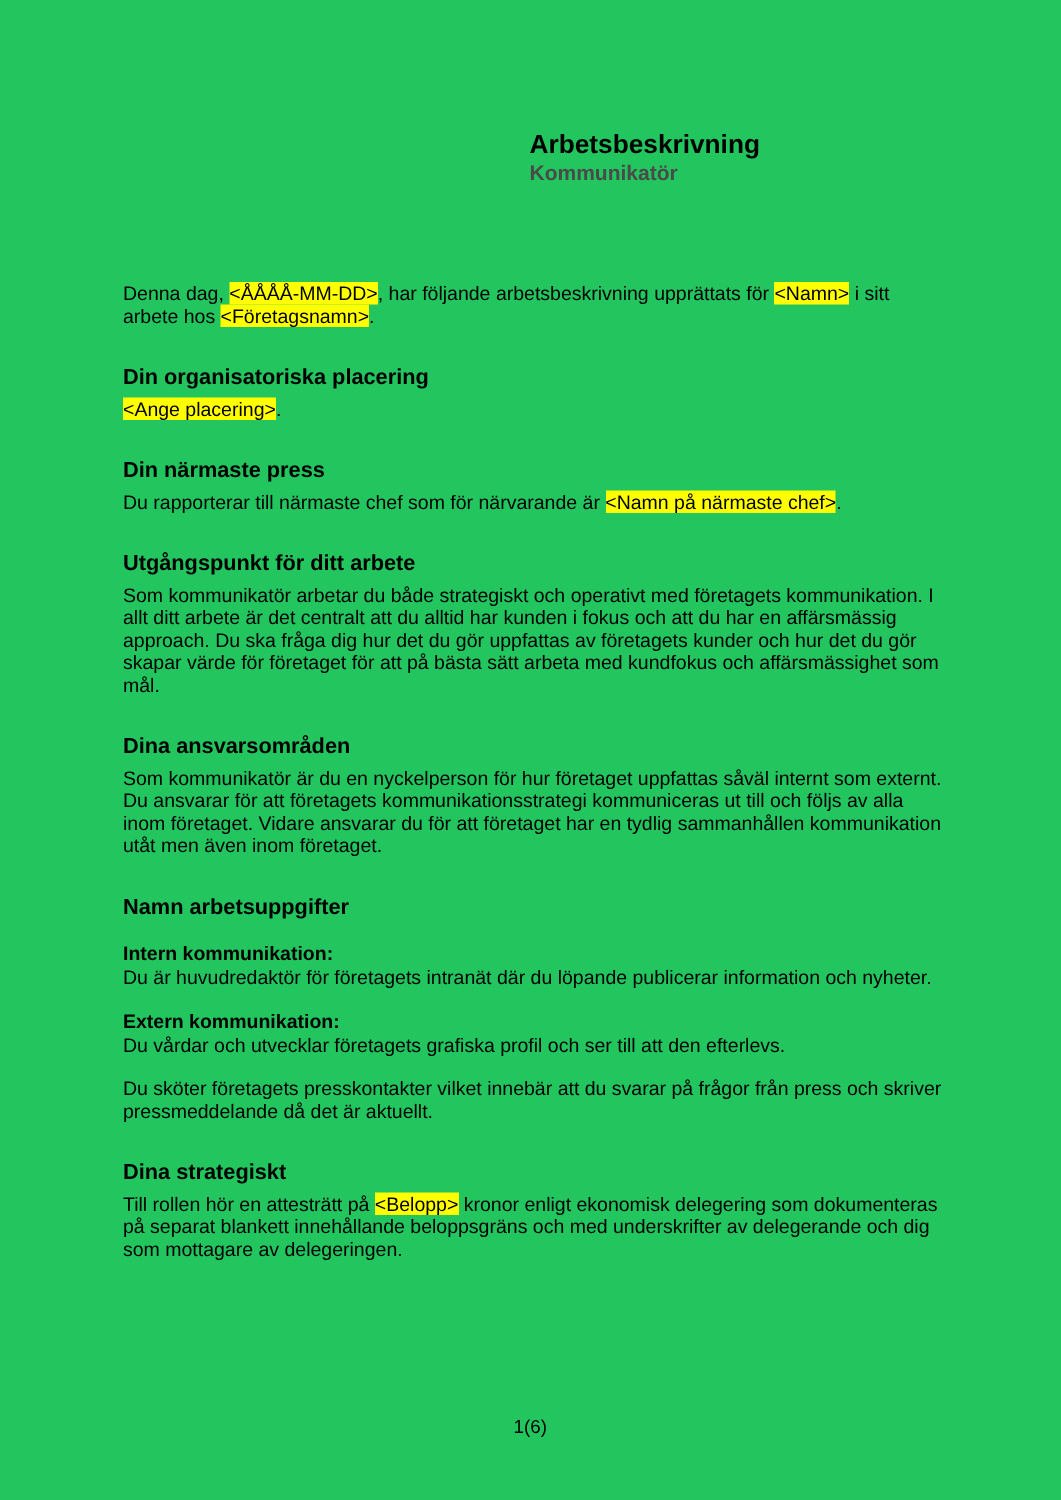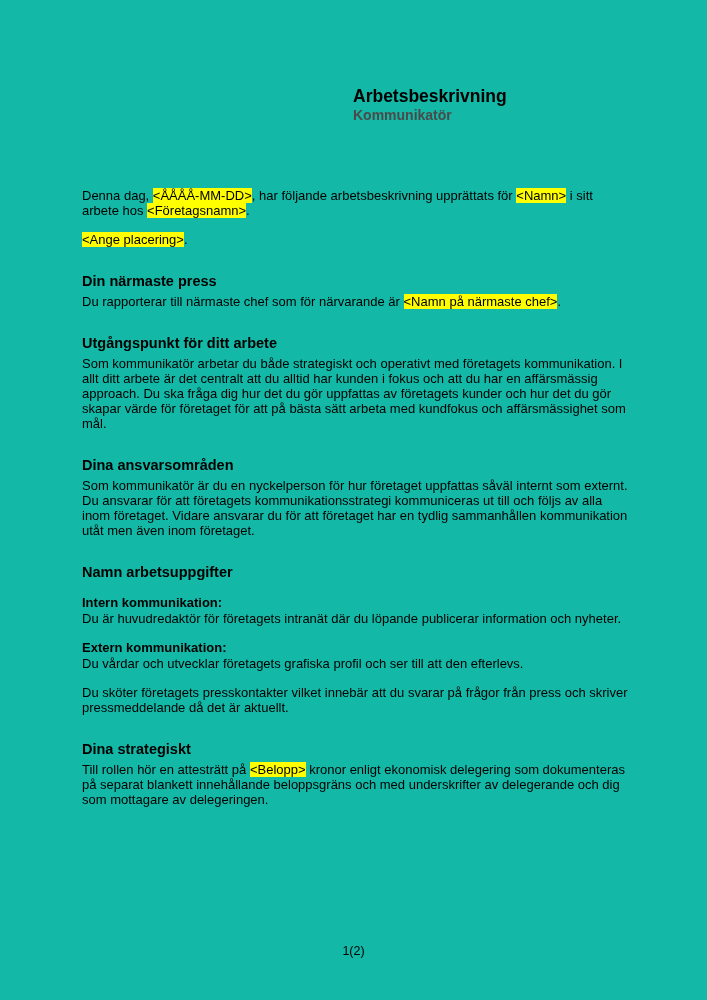--- a/index.html
+++ b/index.html
@@ -1,20 +1,20 @@
 <!DOCTYPE html>
 <html lang="sv"><head>
 <meta charset="utf-8">
 <style>
   html, body { margin: 0; padding: 0; }
   .page {
     position: relative;
     width: 707px;
     height: 1000px;
-    background: #14b8a6;
+    background: #22c55e;
     font-family: "Liberation Sans", sans-serif;
     color: #000000;
     overflow: hidden;
   }
   .doc-header {
     position: absolute;
     left: 353px;
     top: 86px;
   }
   .doc-title {
@@ -68,33 +68,34 @@
 <body>
 
 <div class="page">
   <header class="doc-header">
     <div class="doc-title">Arbetsbeskrivning</div>
     <div class="doc-subtitle">Kommunikatör</div>
   </header>
 
   <main class="doc-body">
       <div class="blk-paragraph"><span>Denna dag, </span><span class="hl">&lt;ÅÅÅÅ-MM-DD&gt;</span><span>, har följande arbetsbeskrivning upprättats för </span><span class="hl">&lt;Namn&gt;</span><span> i sitt arbete hos </span><span class="hl">&lt;Företagsnamn&gt;</span><span>.</span></div>
+      <div class="blk-heading"><span>Din organisatoriska placering</span></div>
       <div class="blk-paragraph"><span class="hl">&lt;Ange placering&gt;</span><span>.</span></div>
       <div class="blk-heading"><span>Din närmaste press</span></div>
       <div class="blk-paragraph"><span>Du rapporterar till närmaste chef som för närvarande är </span><span class="hl">&lt;Namn på närmaste chef&gt;</span><span>.</span></div>
       <div class="blk-heading"><span>Utgångspunkt för ditt arbete</span></div>
       <div class="blk-paragraph"><span>Som kommunikatör arbetar du både strategiskt och operativt med företagets kommunikation. I allt ditt arbete är det centralt att du alltid har kunden i fokus och att du har en affärsmässig approach. Du ska fråga dig hur det du gör uppfattas av företagets kunder och hur det du gör skapar värde för företaget för att på bästa sätt arbeta med kundfokus och affärsmässighet som mål.</span></div>
       <div class="blk-heading"><span>Dina ansvarsområden</span></div>
       <div class="blk-paragraph"><span>Som kommunikatör är du en nyckelperson för hur företaget uppfattas såväl internt som externt. Du ansvarar för att företagets kommunikationsstrategi kommuniceras ut till och följs av alla inom företaget. Vidare ansvarar du för att företaget har en tydlig sammanhållen kommunikation utåt men även inom företaget.</span></div>
       <div class="blk-heading"><span>Namn arbetsuppgifter</span></div>
       <div class="blk-subheading"><span>Intern kommunikation:</span></div>
       <div class="blk-paragraph"><span>Du är huvudredaktör för företagets intranät där du löpande publicerar information och nyheter.</span></div>
       <div class="blk-subheading"><span>Extern kommunikation:</span></div>
       <div class="blk-paragraph"><span>Du vårdar och utvecklar företagets grafiska profil och ser till att den efterlevs.</span></div>
       <div class="blk-paragraph"><span>Du sköter företagets presskontakter vilket innebär att du svarar på frågor från press och skriver pressmeddelande då det är aktuellt.</span></div>
       <div class="blk-heading"><span>Dina strategiskt</span></div>
       <div class="blk-paragraph"><span>Till rollen hör en attesträtt på </span><span class="hl">&lt;Belopp&gt;</span><span> kronor enligt ekonomisk delegering som dokumenteras på separat blankett innehållande beloppsgräns och med underskrifter av delegerande och dig som mottagare av delegeringen.</span></div>
     </main>
 
   <footer class="doc-footer">
-    <span>1(2)</span>
+    <span>1(6)</span>
   </footer>
 </div>
 
 </body></html>

